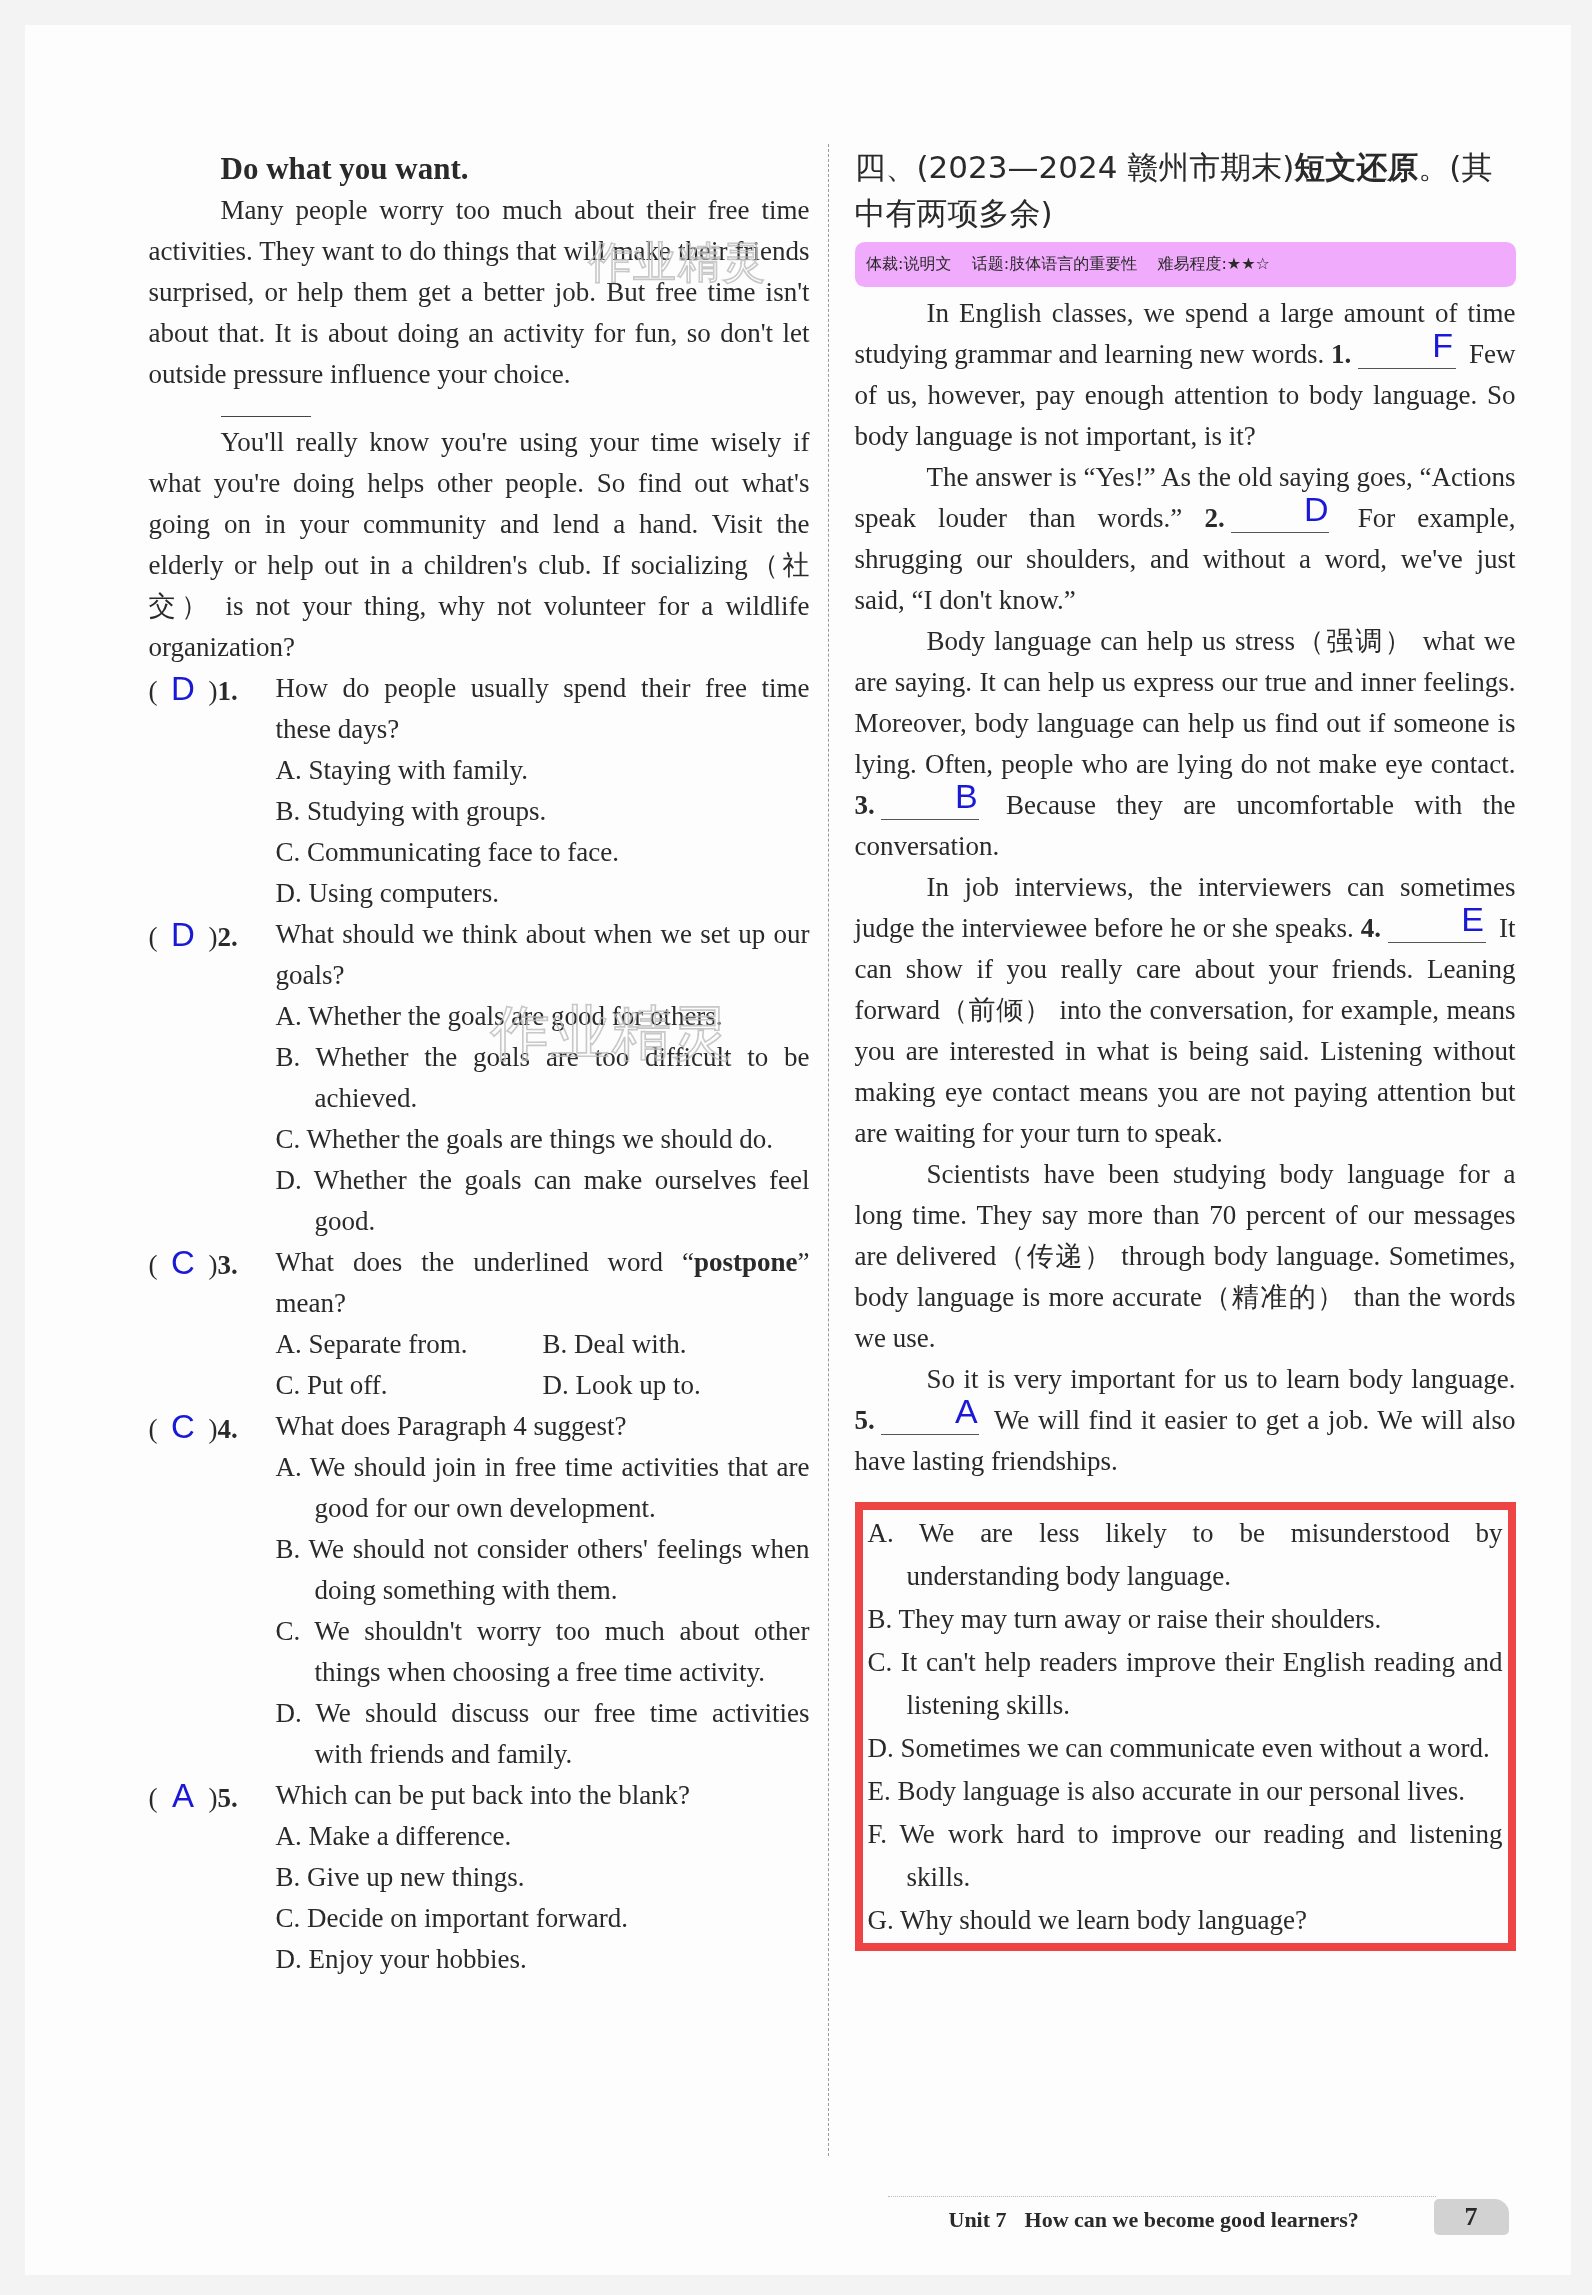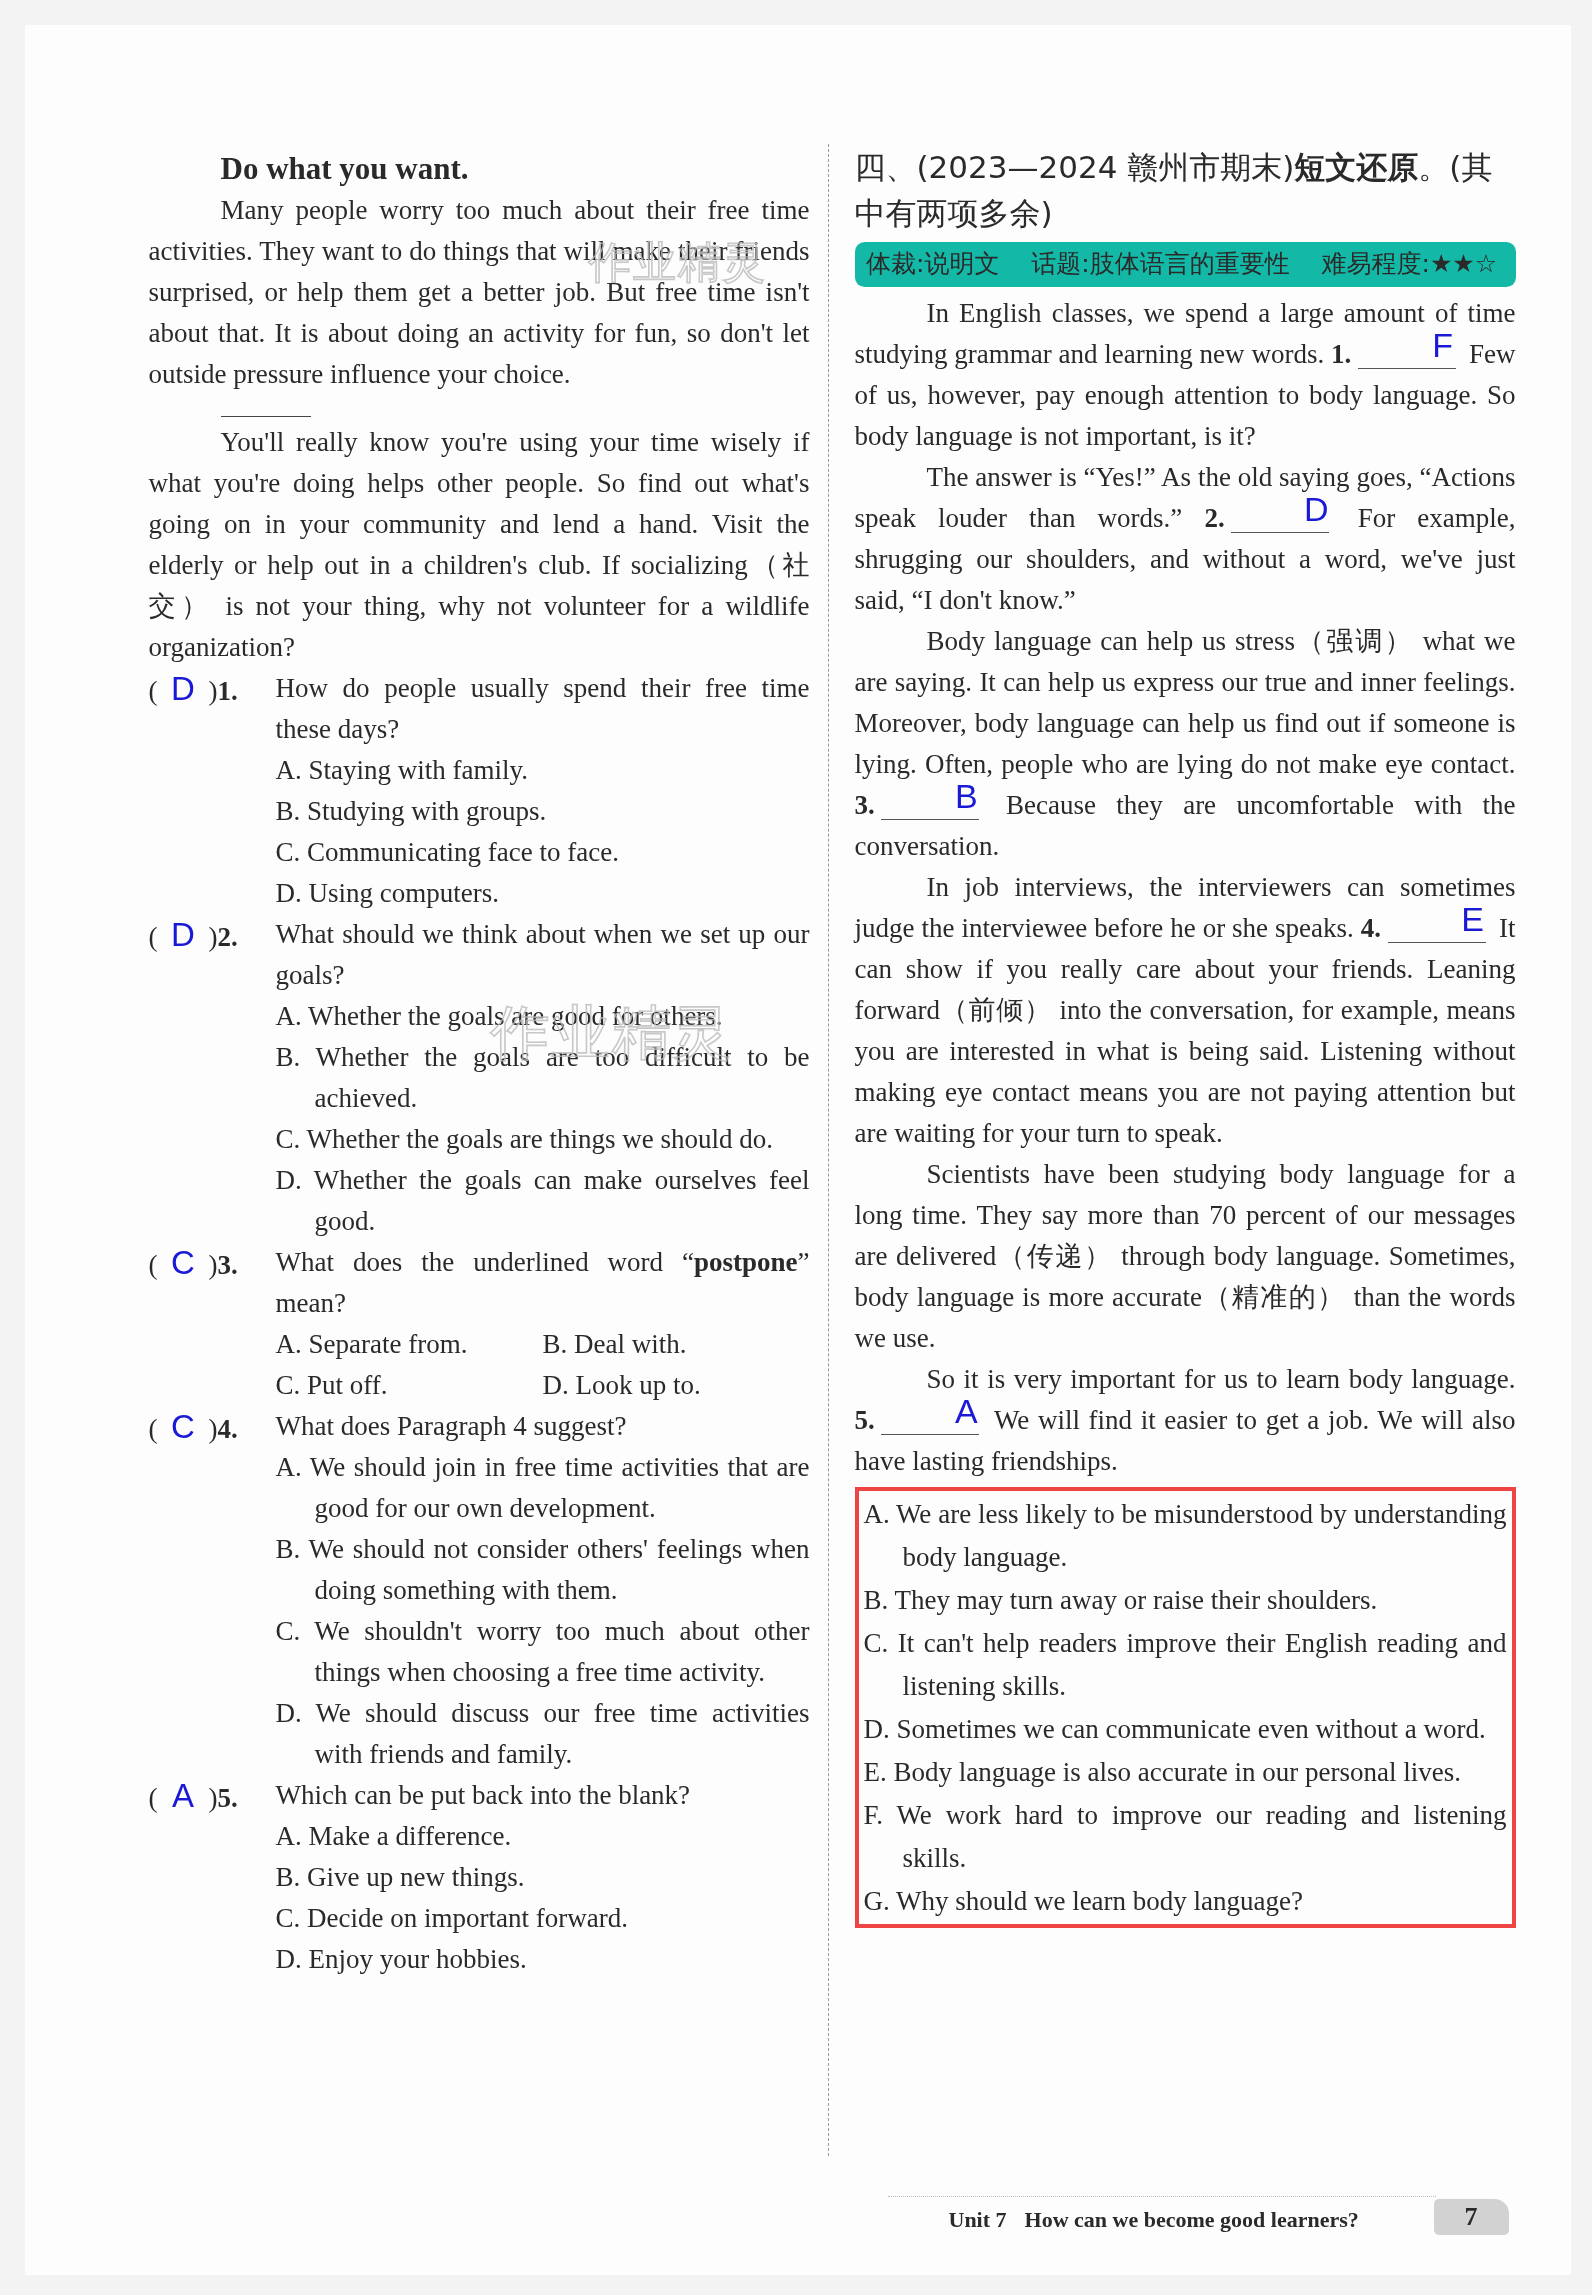--- a/index.html
+++ b/index.html
@@ -18,25 +18,25 @@
   .q .paren{position:absolute;left:0;top:0;width:127px;white-space:nowrap;}
   .ans{color:#1a1ad6;font-family:"Liberation Sans","DejaVu Sans",sans-serif;font-size:33px;display:inline-block;width:51px;text-align:center;}
   .qnum{font-weight:bold;}
   .opt{padding-left:0;}
   .opt.wrap{padding-left:39px;text-indent:-39px;}
   .opts2{display:flex;}
   .opts2 span{width:50%;display:block;}
   .bold{font-weight:bold;}
   .sec-title{font-size:31px;line-height:46px;font-family:"DejaVu Sans",sans-serif;font-weight:normal;}
   .sec-title b{font-weight:bold;}
-  .infobar{margin:6.5px 0 6.5px 0;background:#14b8a6;border-radius:9.8px;padding:3.3px 11.5px;font-size:25px;line-height:38px;
+  .infobar{margin:6.5px 0 6.5px 0;background:#f0abfc;border-radius:9.8px;padding:3.3px 11.5px;font-size:16px;line-height:38px;
            font-family:"DejaVu Sans",sans-serif;}
   .fill{display:inline-block;min-width:98px;border-bottom:1.6px solid #555;text-align:center;line-height:28px;vertical-align:baseline;margin:0 6.5px;}
   .fill span{color:#1a1ad6;font-family:"Liberation Sans",sans-serif;font-size:34px;position:relative;top:-6.5px;}
-  .optbox{border:4px solid #ef4444;margin-top:5px;padding:1.6px 4.9px 1.6px 4.9px;font-size:27px;line-height:43px;}
+  .optbox{border:8px solid #ef4444;margin-top:20px;padding:1.6px 4.9px 1.6px 4.9px;font-size:27px;line-height:43px;}
   .optbox .o{padding-left:39px;text-indent:-39px;text-align:justify;}
   .footer{position:absolute;left:924px;top:2182px;font-weight:bold;font-size:22px;white-space:nowrap;}
   .footer .unit{margin-right:18px;}
   .pnum{position:absolute;left:1409px;top:2174px;width:75px;height:36px;background:#d2d2d2;border-radius:4.9px 14.7px 4.9px 4.9px;
         font-weight:bold;font-size:26px;text-align:center;line-height:36px;}
   .footrule{position:absolute;left:863px;top:2171px;width:548px;border-top:1.6px dotted #bbb;}
   .watermark{position:absolute;font-family:"DejaVu Sans",sans-serif;font-size:59px;color:transparent;-webkit-text-stroke:1.6px #bbb;letter-spacing:1.6px;opacity:.8;}
 </style>
 </head>
 <body>

